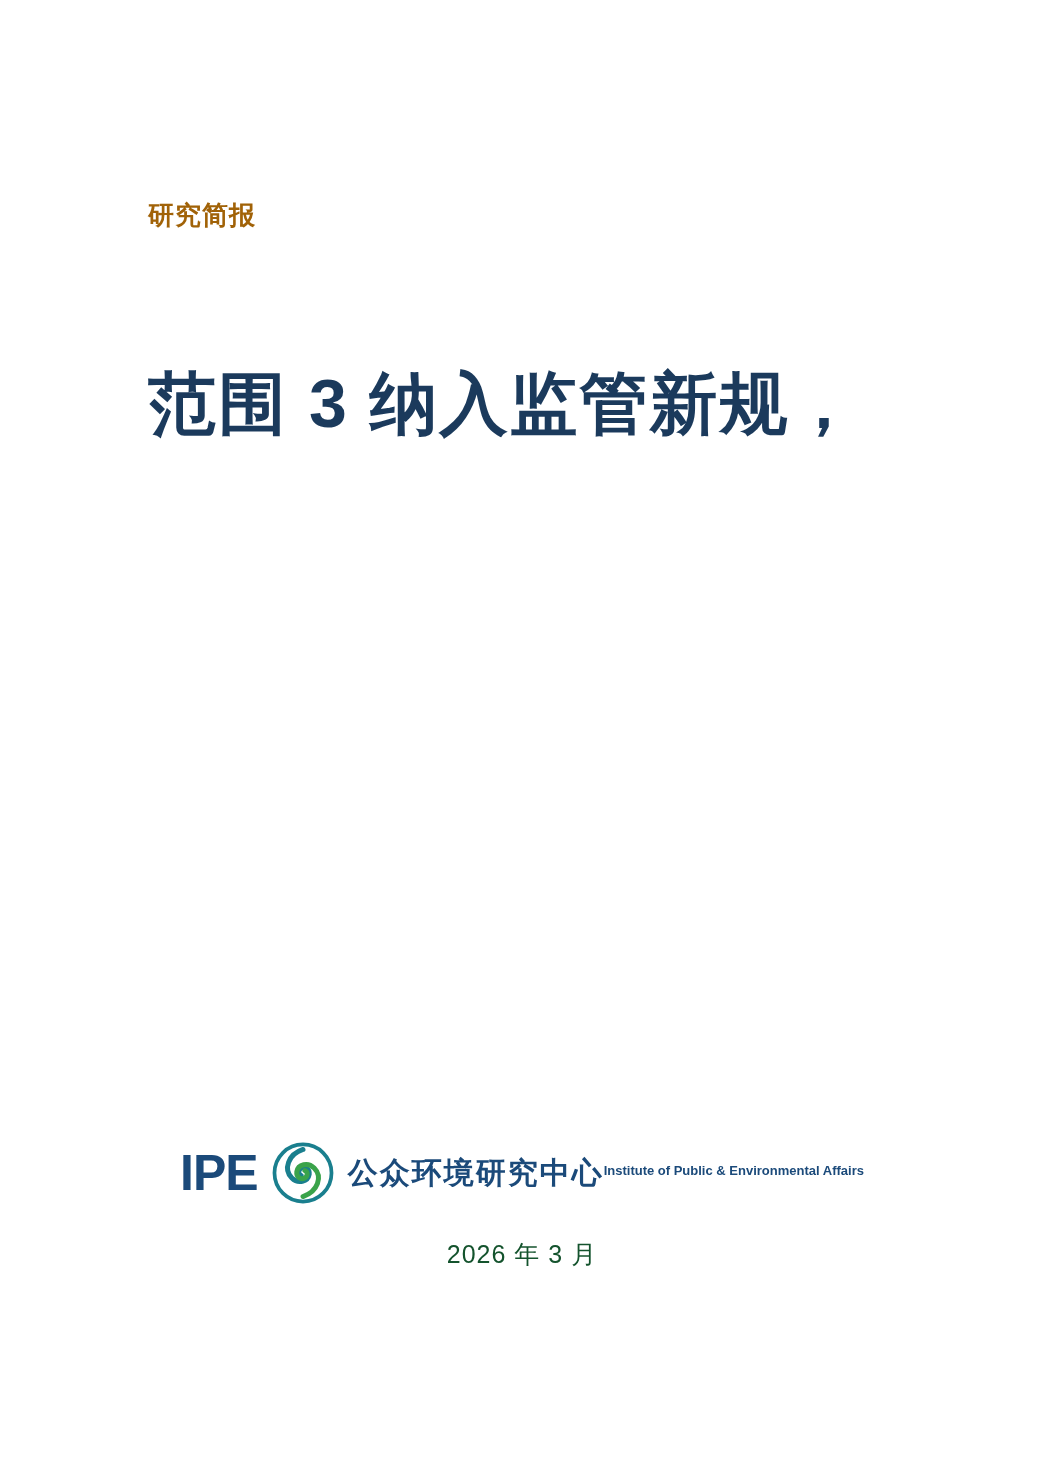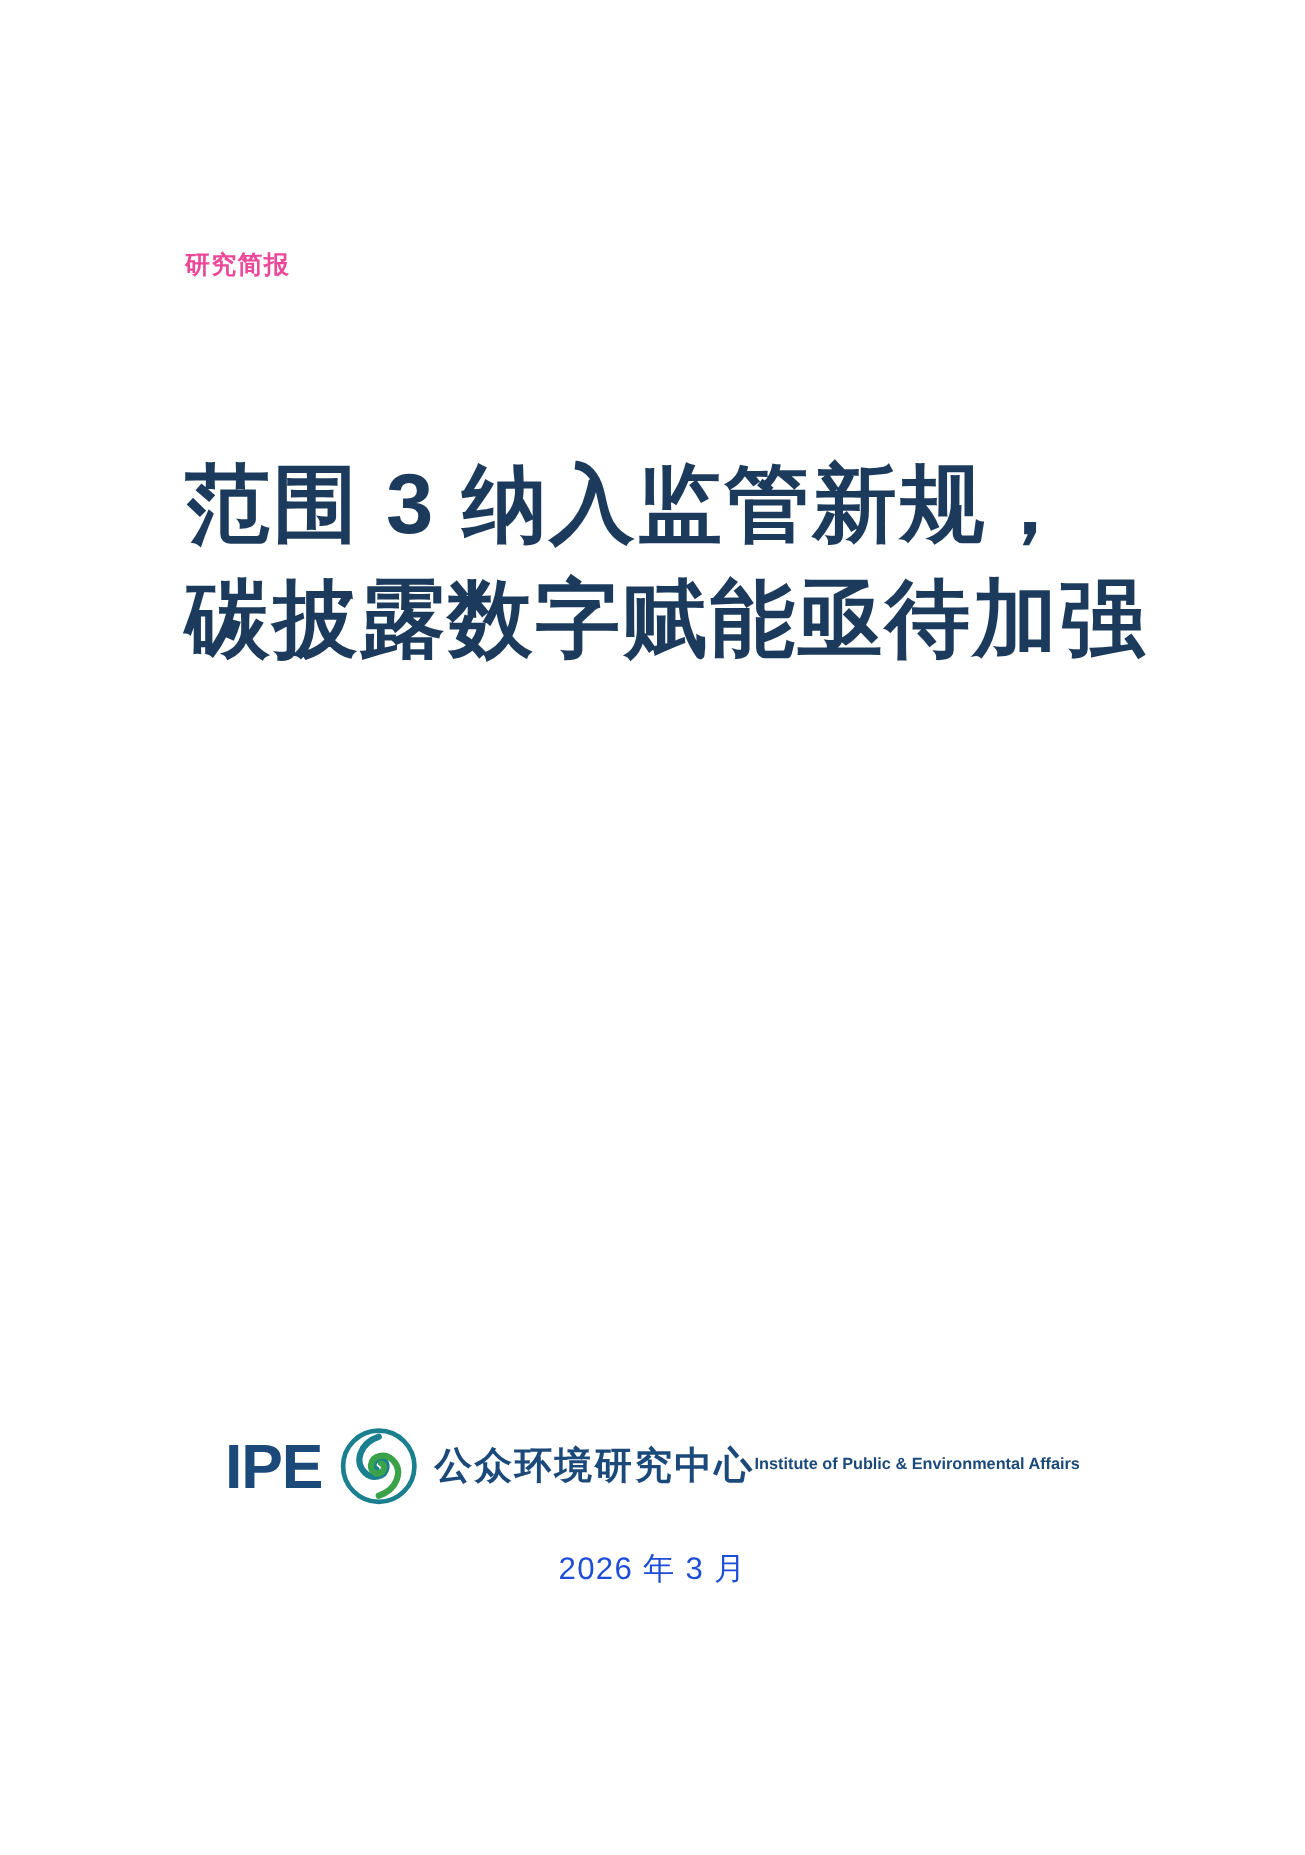--- a/index.html
+++ b/index.html
@@ -22,24 +22,24 @@
     width: 1044px;
     height: 1484px;
     background: #ffffff;
   }
 
   
   .kicker {
     position: absolute;
     left: 148px;
     top: 200px;
-    font-size: 20px;
+    font-size: 26px;
     font-weight: 700;
     letter-spacing: 1px;
-    color: #ec4899;
+    color: #a16207;
     line-height: 1.2;
     white-space: nowrap;
   }
 
   
   .title-block {
     position: absolute;
     left: 148px;
     top: 358px;
     width: 800px;
@@ -102,34 +102,33 @@
   }
 
   
   .date {
     position: absolute;
     left: 0;
     top: 1238px;
     width: 1044px;
     text-align: center;
     font-size: 25px;
-    color: #1d4ed8;
+    color: #14532d;
     letter-spacing: 1px;
   }
 </style>
 </head>
 <body>
 
 <div class="page">
 
   <div class="kicker">研究简报</div>
 
   <div class="title-block">
     <div class="title-line">范围 3 纳入监管新规，</div>
-    <div class="title-line">碳披露数字赋能亟待加强</div>
   </div>
 
   <div class="logo-area">
     <div class="logo-inner">
       <div class="ipe-text">IPE</div>
 
       <span class="logo-mark">
         <svg viewBox="0 0 100 100" width="62" height="62" aria-hidden="true">
           <circle cx="50" cy="50" r="46" fill="none" stroke="#1a7f8e" stroke-width="6"></circle>
           <path d="M50 12 C 26 20, 18 44, 32 58 C 42 68, 58 64, 60 52 C 61 44, 54 38, 47 42 C 42 45, 42 52, 47 54" fill="none" stroke="#1a7f8e" stroke-width="8" stroke-linecap="round"></path>

